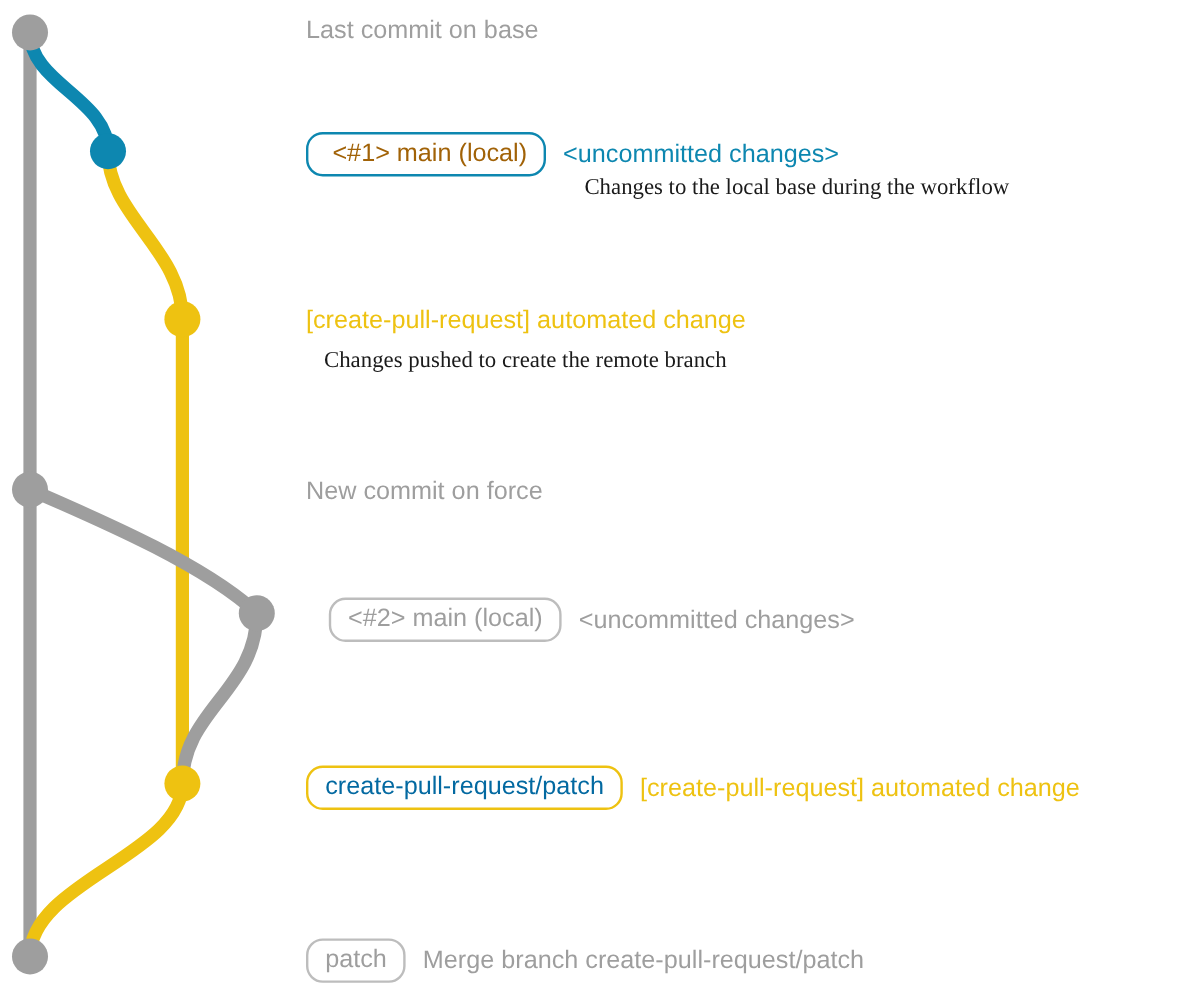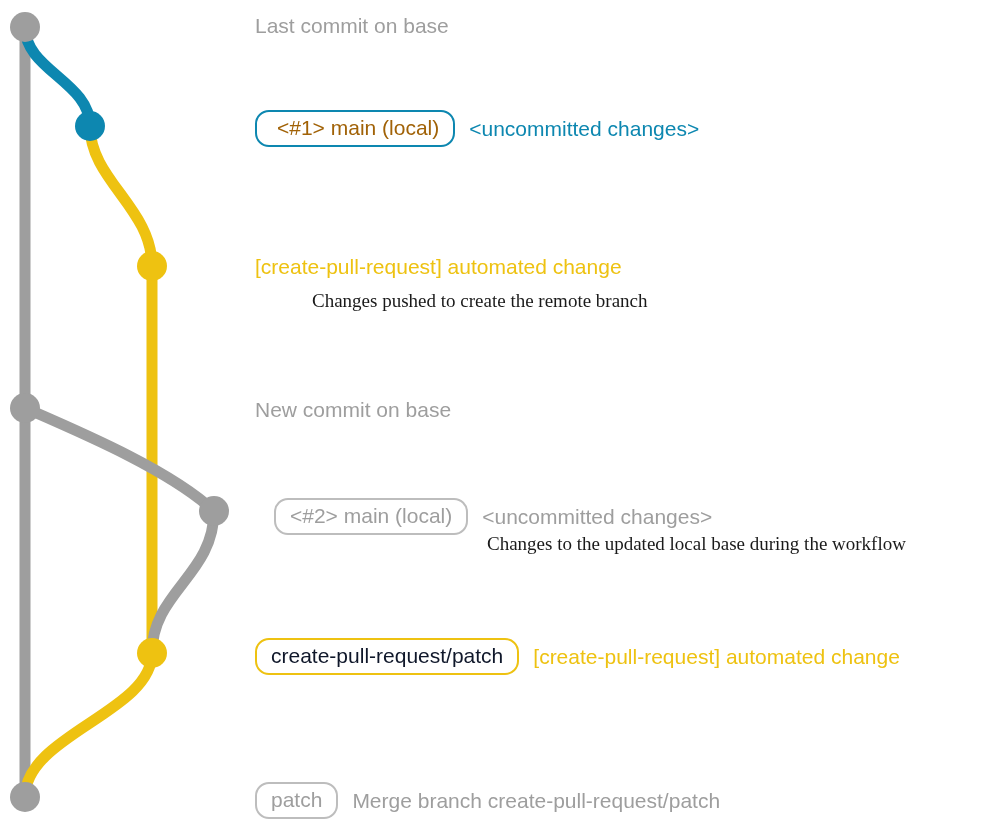--- a/index.html
+++ b/index.html
@@ -58,21 +58,21 @@
     border-color: #bdbdbd;
     color: #9e9e9e;
   }
   .pill-blue {
     border-color: #0d87b0;
     color: #a16207;
     padding-left: 20px;
   }
   .pill-yellow {
     border-color: #eec211;
-    color: #0f172a;
+    color: #0369a1;
   }
 
   .subject {
     font-size: 21px;
     line-height: 1.15;
   }
   .subject-gray  { color: #9e9e9e; }
   .subject-blue  { color: #0d87b0; }
   .subject-yellow{ color: #eec211; }
 
@@ -128,32 +128,32 @@
 
 <div id="annotations">
 
   <div class="headline headline-gray" style="left:255px; top:14px;">Last commit on base</div>
 
   <div class="row" style="left:255px; top:110px;">
     <span class="pill pill-blue">&lt;#1&gt; main (local)</span>
     <span class="gap"></span>
     <span class="subject subject-blue">&lt;uncommitted changes&gt;</span>
   </div>
+  <div class="desc" style="left:487px; top:146px;">Changes to the local base during the workflow</div>
 
   <div class="headline headline-yellow" style="left:255px; top:255px;">[create-pull-request] automated change</div>
-  <div class="desc" style="left:270px; top:290px;margin-left:42px;">Changes pushed to create the remote branch</div>
+  <div class="desc" style="left:270px; top:290px;">Changes pushed to create the remote branch</div>
 
-  <div class="headline headline-gray" style="left:255px; top:398px;">New commit on base</div>
+  <div class="headline headline-gray" style="left:255px; top:398px;">New commit on force</div>
 
   <div class="row" style="left:255px; top:498px;padding-left:19px;">
     <span class="pill pill-gray">&lt;#2&gt; main (local)</span>
     <span class="gap"></span>
     <span class="subject subject-gray">&lt;uncommitted changes&gt;</span>
   </div>
-  <div class="desc" style="left:487px; top:533px;">Changes to the updated local base during the workflow</div>
 
   <div class="row" style="left:255px; top:638px;">
     <span class="pill pill-yellow">create-pull-request/patch</span>
     <span class="gap"></span>
     <span class="subject subject-yellow">[create-pull-request] automated change</span>
   </div>
 
   <div class="row" style="left:255px; top:782px;">
     <span class="pill pill-gray">patch</span>
     <span class="gap"></span>

